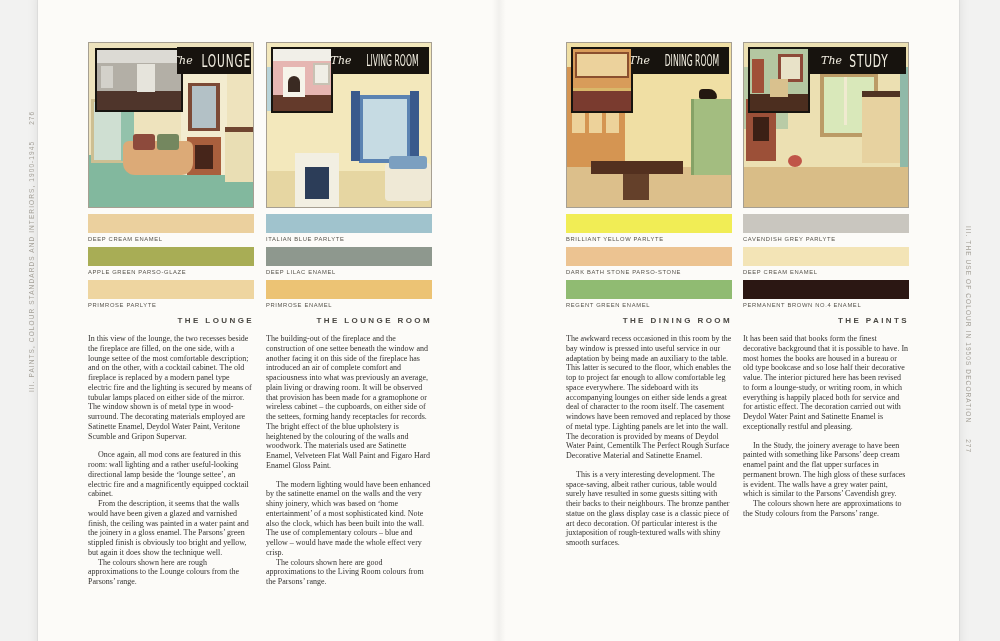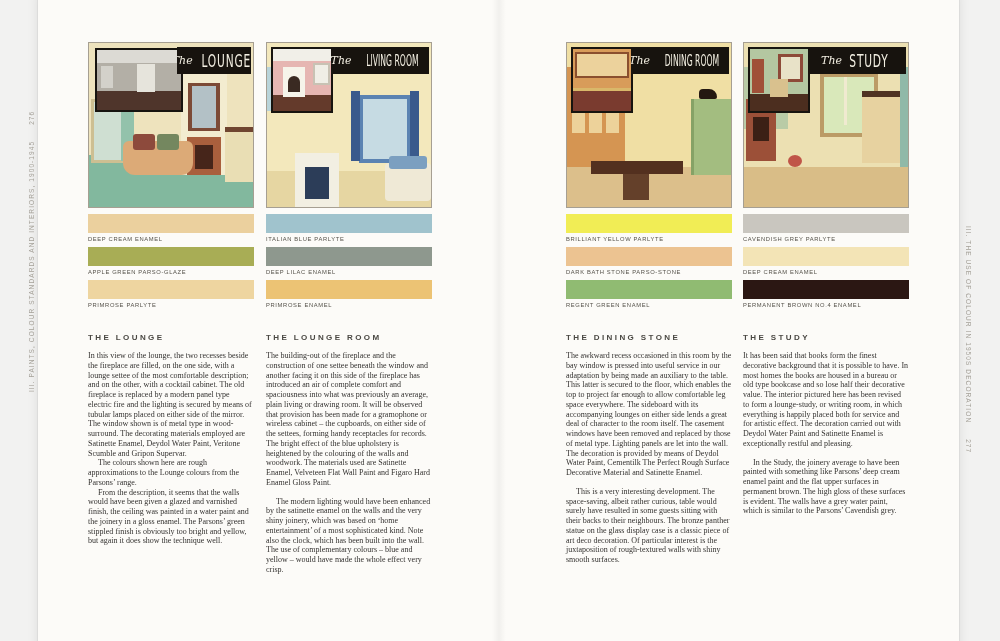--- a/index.html
+++ b/index.html
@@ -50,21 +50,21 @@
   .bar.speckled{
     background-image:
       radial-gradient(circle at 25% 35%,rgba(255,255,255,.5) 0 .6px,transparent 1px),
       radial-gradient(circle at 70% 60%,rgba(80,70,20,.30) 0 .6px,transparent 1px),
       radial-gradient(circle at 45% 80%,rgba(255,255,255,.4) 0 .6px,transparent 1px);
     background-size:5px 4px,7px 5px,6px 6px;
   }
   .cap{margin-top:3px;font-size:5.8px;letter-spacing:.65px;color:#55524a;}
 
   .heading{
-    margin-top:25px;text-align:left;font-size:8px;font-weight:bold;
+    margin-top:8px;text-align:right;font-size:8px;font-weight:bold;
     letter-spacing:2.4px;color:#4a4843;
   }
   .bodytext{margin-top:9px;font-family:"Liberation Serif",serif;font-size:8px;line-height:1.22;color:#343230;}
   .bodytext p{margin:0;}
   .bodytext p.ind{text-indent:10px;}
   .bodytext p.gap{margin-top:9px;}
 </style>
 </head>
 <body>
 
@@ -114,22 +114,23 @@
       <div class="cap">APPLE GREEN PARSO-GLAZE</div>
     </div>
     <div class="swatch">
       <div class="bar" style="background: rgb(238, 213, 160);"></div>
       <div class="cap">PRIMROSE PARLYTE</div>
     </div>
   </div>
   <div class="heading">THE LOUNGE</div>
   <div class="bodytext">
     <p>In this view of the lounge, the two recesses beside the fireplace are filled, on the one side, with a lounge settee of the most comfortable description; and on the other, with a cocktail cabinet. The old fireplace is replaced by a modern panel type electric fire and the lighting is secured by means of tubular lamps placed on either side of the mirror. The window shown is of metal type in wood-surround. The decorating materials employed are Satinette Enamel, Deydol Water Paint, Veritone Scumble and Gripon Supervar.</p>
+    <p class="gap ind">Once again, all mod cons are featured in this room: wall lighting and a rather useful-looking directional lamp beside the ‘lounge settee’, an electric fire and a magnificently equipped cocktail cabinet.</p>
+    <p class="ind">From the description, it seems that the walls would have been given a glazed and varnished finish, the ceiling was painted in a water paint and the joinery in a gloss enamel. The Parsons’ green stippled finish is obviously too bright and yellow, but again it does show the technique well.</p>
     <p class="ind">The colours shown here are rough approximations to the Lounge colours from the Parsons’ range.</p>
-    <p class="ind">From the description, it seems that the walls would have been given a glazed and varnished finish, the ceiling was painted in a water paint and the joinery in a gloss enamel. The Parsons’ green stippled finish is obviously too bright and yellow, but again it does show the technique well.</p>
   </div>
 </div>
 
 <div class="column" style="left:266px">
   <div class="artwork">
     <div class="s" style="inset:0;background:#f3e8bc"></div>
     <div class="s" style="left:0;top:24px;width:62px;height:44px;background:#b9d4d9"></div>
     <div class="s" style="left:0;right:0;top:128px;bottom:0;background:#e6d6a2"></div>
     <div class="s" style="left:92px;top:52px;width:44px;height:60px;background:#c6dbe3;border:4px solid #5b83b2"></div>
     <div class="s" style="left:84px;top:48px;width:9px;height:70px;background:#3a5a8c"></div>
@@ -161,20 +162,21 @@
     </div>
     <div class="swatch">
       <div class="bar" style="background: rgb(236, 195, 116);"></div>
       <div class="cap">PRIMROSE ENAMEL</div>
     </div>
   </div>
   <div class="heading">THE LOUNGE ROOM</div>
   <div class="bodytext">
     <p>The building-out of the fireplace and the construction of one settee beneath the window and another facing it on this side of the fireplace has introduced an air of complete comfort and spaciousness into what was previously an average, plain living or drawing room. It will be observed that provision has been made for a gramophone or wireless cabinet – the cupboards, on either side of the settees, forming handy receptacles for records. The bright effect of the blue upholstery is heightened by the colouring of the walls and woodwork. The materials used are Satinette Enamel, Velveteen Flat Wall Paint and Figaro Hard Enamel Gloss Paint.</p>
     <p class="gap ind">The modern lighting would have been enhanced by the satinette enamel on the walls and the very shiny joinery, which was based on ‘home entertainment’ of a most sophisticated kind. Note also the clock, which has been built into the wall. The use of complementary colours – blue and yellow – would have made the whole effect very crisp.</p>
+    <p class="ind">The colours shown here are good approximations to the Living Room colours from the Parsons’ range.</p>
   </div>
 </div>
 
 <div class="column" style="left:566px">
   <div class="artwork">
     <div class="s" style="inset:0;background:#f0dfa4"></div>
     <div class="s" style="left:0;right:0;top:124px;bottom:0;background:#dcbf8b"></div>
     <div class="s" style="left:0;top:24px;width:58px;height:100px;background:#d59552"></div>
     <div class="s" style="left:5px;top:32px;width:13px;height:58px;background:#edd29a"></div>
     <div class="s" style="left:22px;top:32px;width:13px;height:58px;background:#edd29a"></div>
@@ -200,21 +202,21 @@
     </div>
     <div class="swatch">
       <div class="bar speckled" style="background: rgb(236, 195, 145);"></div>
       <div class="cap">DARK BATH STONE PARSO-STONE</div>
     </div>
     <div class="swatch">
       <div class="bar" style="background: rgb(144, 187, 114);"></div>
       <div class="cap">REGENT GREEN ENAMEL</div>
     </div>
   </div>
-  <div class="heading">THE DINING STONE</div>
+  <div class="heading">THE DINING ROOM</div>
   <div class="bodytext">
     <p>The awkward recess occasioned in this room by the bay window is pressed into useful service in our adaptation by being made an auxiliary to the table. This latter is secured to the floor, which enables the top to project far enough to allow comfortable leg space everywhere. The sideboard with its accompanying lounges on either side lends a great deal of character to the room itself. The casement windows have been removed and replaced by those of metal type. Lighting panels are let into the wall. The decoration is provided by means of Deydol Water Paint, Cementilk The Perfect Rough Surface Decorative Material and Satinette Enamel.</p>
     <p class="gap ind">This is a very interesting development. The space-saving, albeit rather curious, table would surely have resulted in some guests sitting with their backs to their neighbours. The bronze panther statue on the glass display case is a classic piece of art deco decoration. Of particular interest is the juxtaposition of rough-textured walls with shiny smooth surfaces.</p>
   </div>
 </div>
 
 <div class="column" style="left:743px">
   <div class="artwork">
     <div class="s" style="inset:0;background:#ece0b2"></div>
     <div class="s" style="left:0;top:24px;width:44px;height:62px;background:#b9cba6"></div>
@@ -244,18 +246,19 @@
     </div>
     <div class="swatch">
       <div class="bar" style="background: rgb(243, 228, 182);"></div>
       <div class="cap">DEEP CREAM ENAMEL</div>
     </div>
     <div class="swatch">
       <div class="bar" style="background: rgb(43, 23, 19);"></div>
       <div class="cap">PERMANENT BROWN NO.4 ENAMEL</div>
     </div>
   </div>
-  <div class="heading">THE STUDY</div>
+  <div class="heading">THE PAINTS</div>
   <div class="bodytext">
     <p>It has been said that books form the finest decorative background that it is possible to have. In most homes the books are housed in a bureau or old type bookcase and so lose half their decorative value. The interior pictured here has been revised to form a lounge-study, or writing room, in which everything is happily placed both for service and for artistic effect. The decoration carried out with Deydol Water Paint and Satinette Enamel is exceptionally restful and pleasing.</p>
     <p class="gap ind">In the Study, the joinery average to have been painted with something like Parsons’ deep cream enamel paint and the flat upper surfaces in permanent brown. The high gloss of these surfaces is evident. The walls have a grey water paint, which is similar to the Parsons’ Cavendish grey.</p>
+    <p class="ind">The colours shown here are approximations to the Study colours from the Parsons’ range.</p>
   </div>
 </div>
 
 </body></html>

